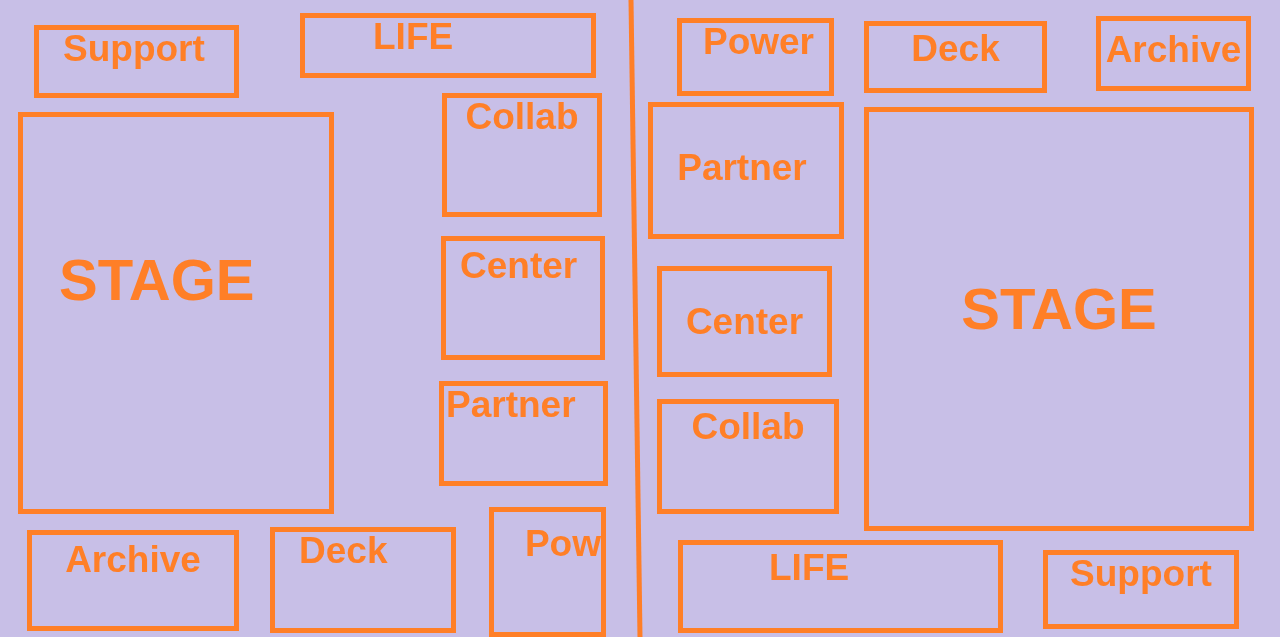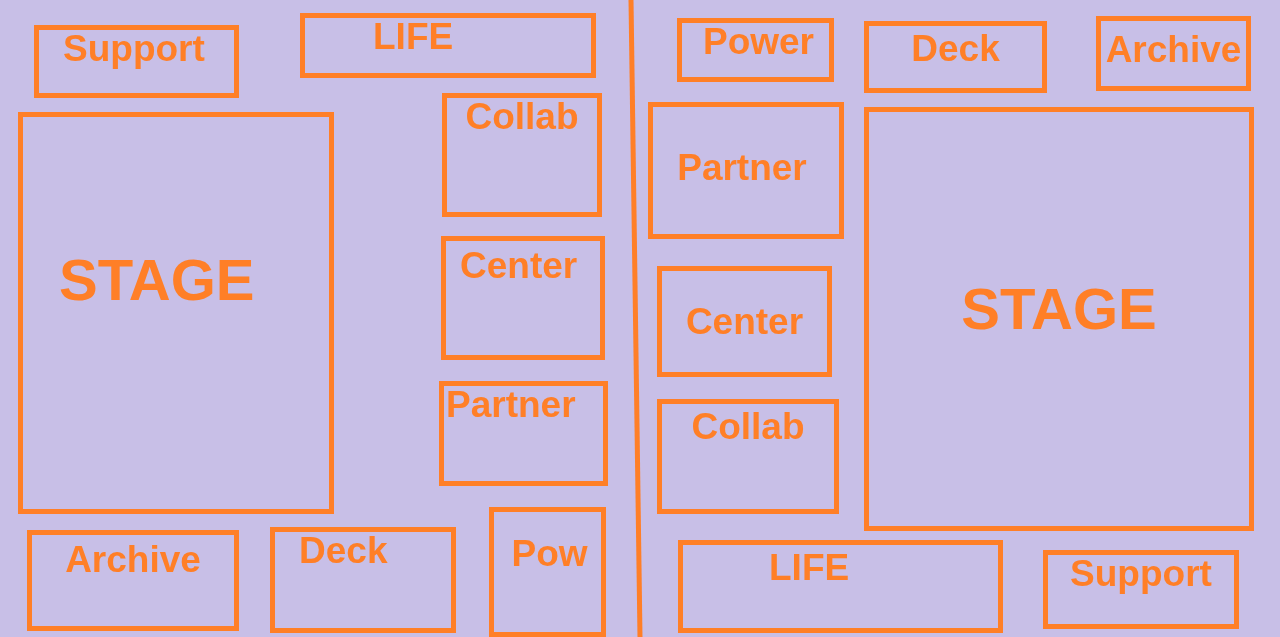--- a/index.html
+++ b/index.html
@@ -60,28 +60,28 @@
   </div>
 
   <div class="zone" style="left:27px;top:530px;width:212px;height:101px;font-size:37px;padding-top:6px;">
     <span>Archive</span>
   </div>
 
   <div class="zone" style="left:270px;top:527px;width:186px;height:106px;font-size:37px;justify-content:flex-start;padding-left:24px;">
     <span>Deck</span>
   </div>
 
-  <div class="zone" style="left:489px;top:507px;width:117px;height:130px;font-size:37px;flex-direction:column;align-items:center;justify-content:flex-start;padding-left:4px;padding-top:13px;line-height:1.55;gap:40px;">
+  <div class="zone" style="left:489px;top:507px;width:117px;height:130px;font-size:37px;flex-direction:column;align-items:flex-end;justify-content:flex-start;padding-left:4px;padding-top:3px;line-height:1.55;gap:40px;">
     <span>Pow</span>
     <span>er</span>
   </div>
 </div>
 
 <div>
-  <div class="zone" style="left:677px;top:18px;width:157px;height:64px;font-size:37px;padding-left:6px;">
+  <div class="zone" style="left:677px;top:18px;width:157px;height:78px;font-size:37px;padding-left:6px;">
     <span>Power</span>
   </div>
 
   <div class="zone" style="left:864px;top:21px;width:183px;height:72px;font-size:37px;padding-top:4px;">
     <span>Deck</span>
   </div>
 
   <div class="zone" style="left:1096px;top:16px;width:155px;height:75px;font-size:37px;align-items:flex-start;padding-top:10px;">
     <span>Archive</span>
   </div>

